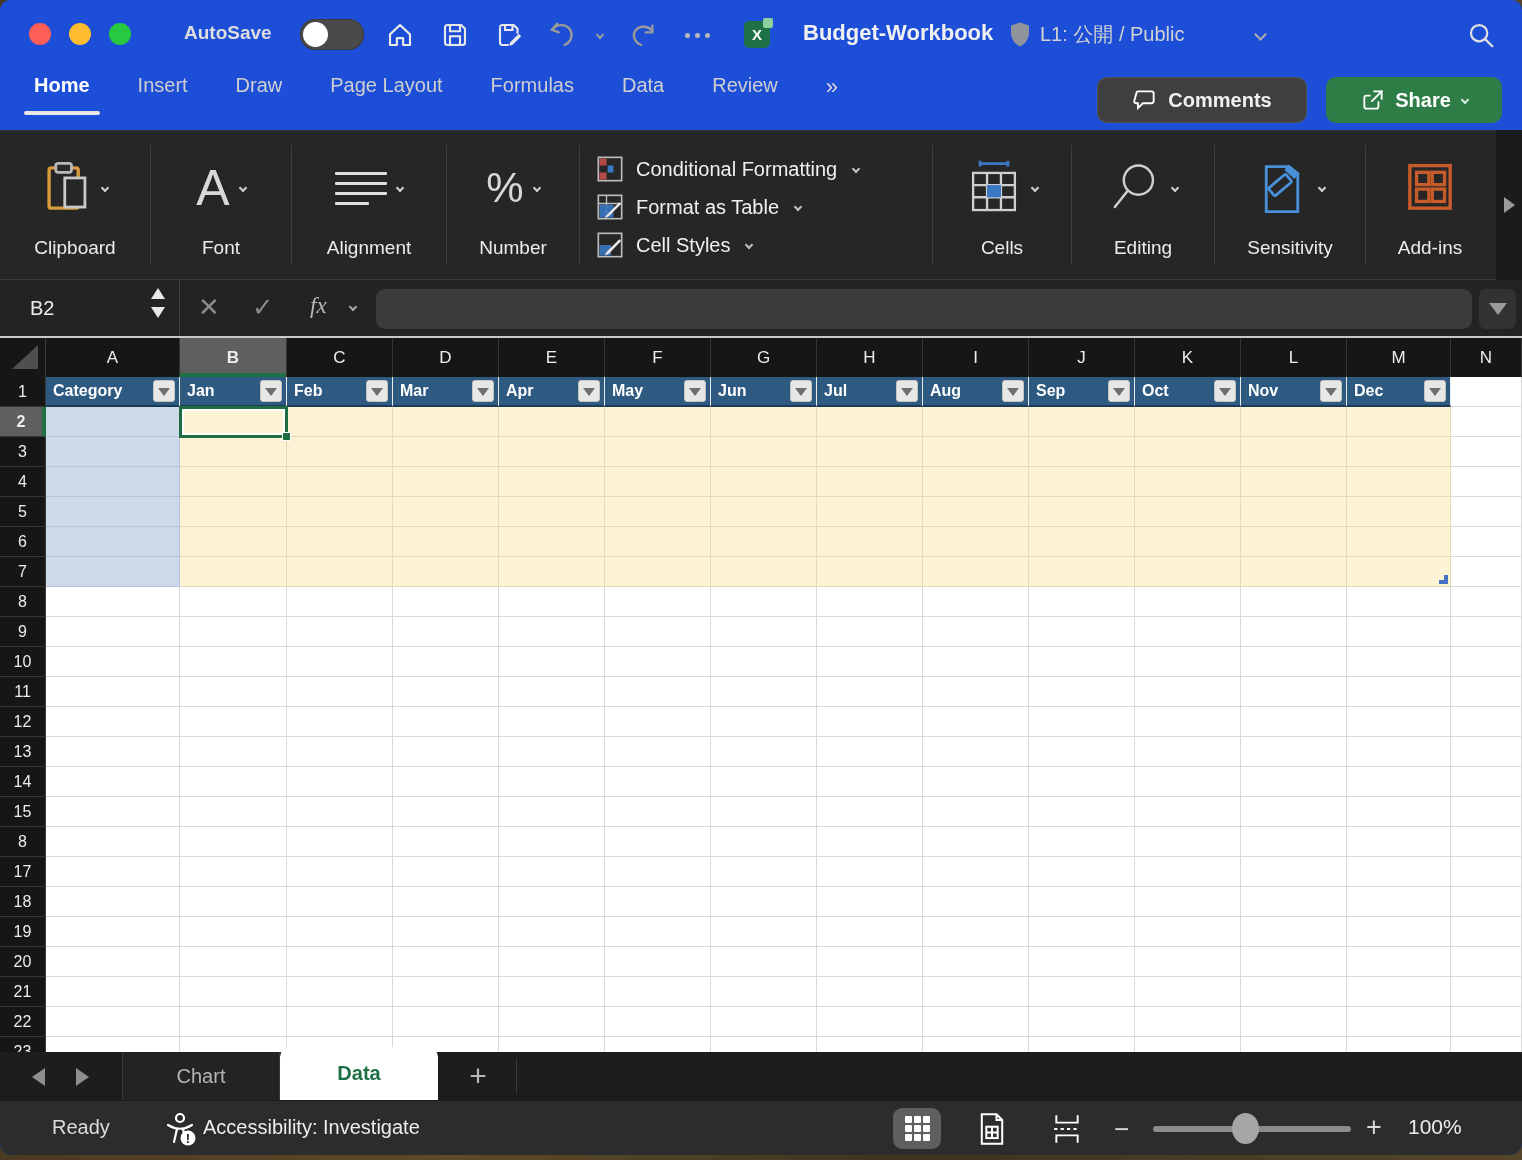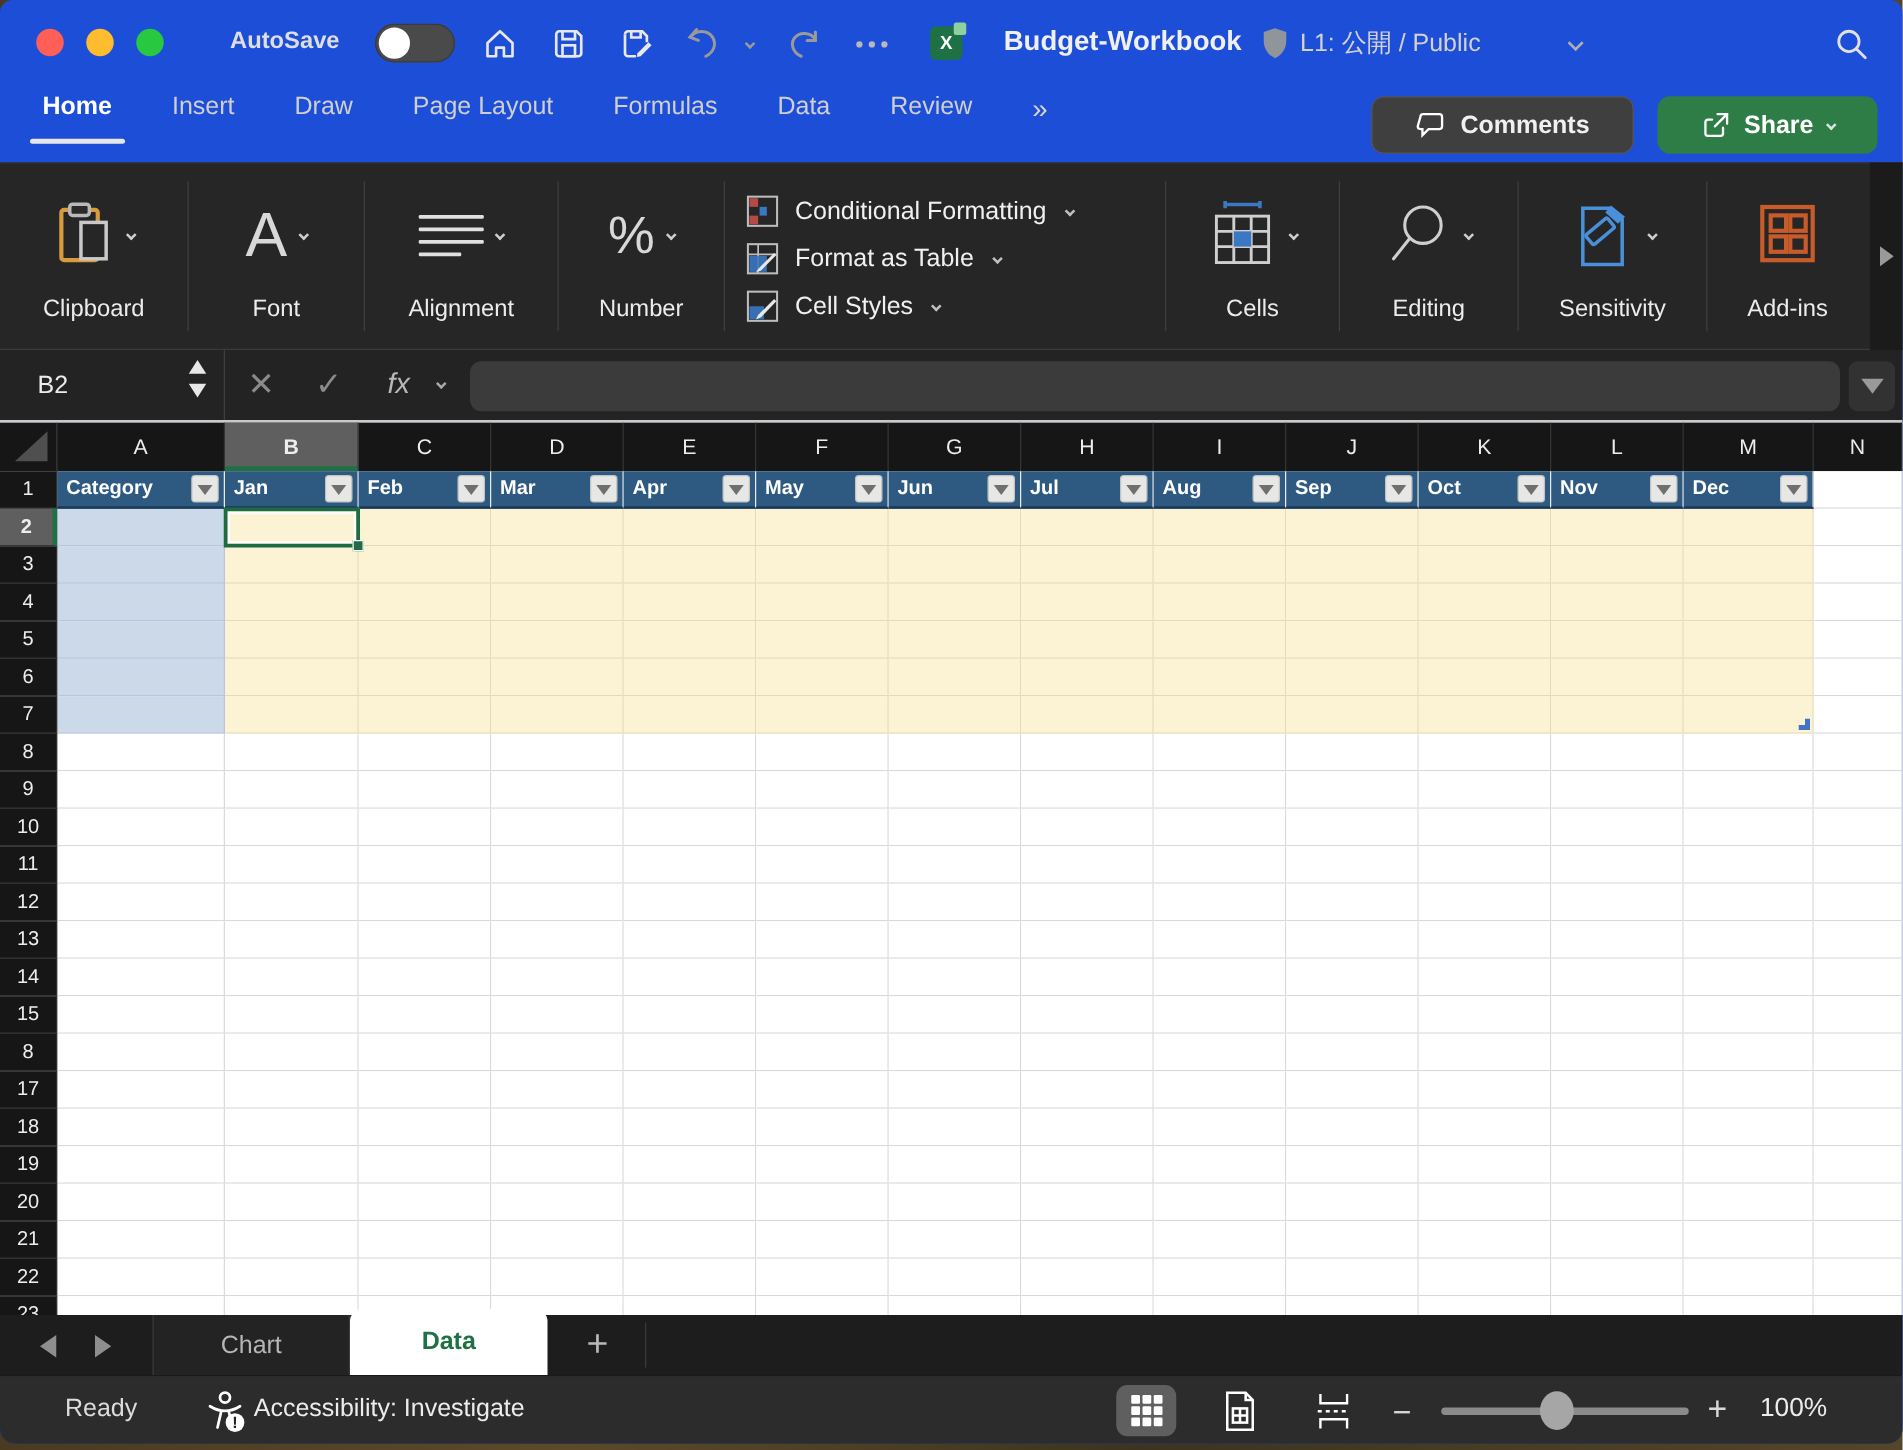--- a/index.html
+++ b/index.html
@@ -75,21 +75,21 @@
           border-bottom:2px solid #c9c9c9; }
   .namebox { position:absolute; left:0; top:0; width:180px; height:56px; border-right:1px solid #3e3e3e;
           display:flex; align-items:center; }
   .namebox .nb-text { margin-left:30px; font-size:20px; color:#ececec; }
   .nb-spin { position:absolute; right:14px; top:8px; display:flex; flex-direction:column; gap:8px; align-items:center; }
   .tri-up { width:0;height:0;border-left:7px solid transparent;border-right:7px solid transparent;border-bottom:11px solid #e8e8e8; }
   .tri-dn { width:0;height:0;border-left:7px solid transparent;border-right:7px solid transparent;border-top:11px solid #e8e8e8; }
   .fb-x { position:absolute; left:198px; top:12px; font-size:26px; color:#8a8a8a; font-weight:700; }
   .fb-check { position:absolute; left:252px; top:12px; font-size:26px; color:#8a8a8a; font-weight:700; }
   .fb-fx { position:absolute; left:310px; top:13px; font-size:23px; font-style:italic;
-           font-family:Liberation Sans, sans-serif; color:#b8b8b8; }
+           font-family:Liberation Serif, serif; color:#b8b8b8; }
   .fb-chv { position:absolute; left:350px; top:24px; color:#a8a8a8; }
   .fb-input { position:absolute; left:376px; top:9px; width:1096px; height:40px; background:#3b3b3b;
            border-radius:9px; color:#eee; font-size:18px; padding:0 10px; border:none; outline:none; }
   .fb-expand { position:absolute; left:1479px; top:9px; width:37px; height:40px; background:#323232;
            border-radius:7px; display:flex; align-items:center; justify-content:center; }
   .fb-expand .tri { width:0;height:0;border-left:9px solid transparent;border-right:9px solid transparent;border-top:12px solid #9a9a9a; }
 
   
   .gridwrap { position:absolute; top:338px; left:0; width:1522px; height:714px; background:#fff; overflow:hidden; }
   .colstrip { display:flex; height:39px; background:#161616; }

